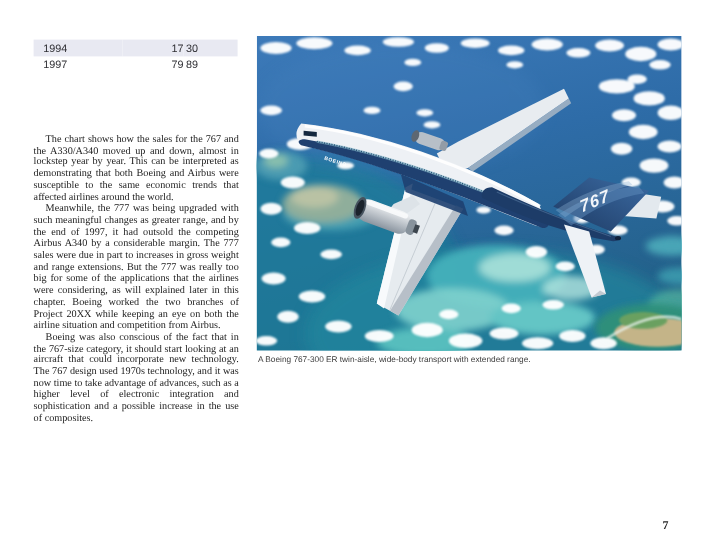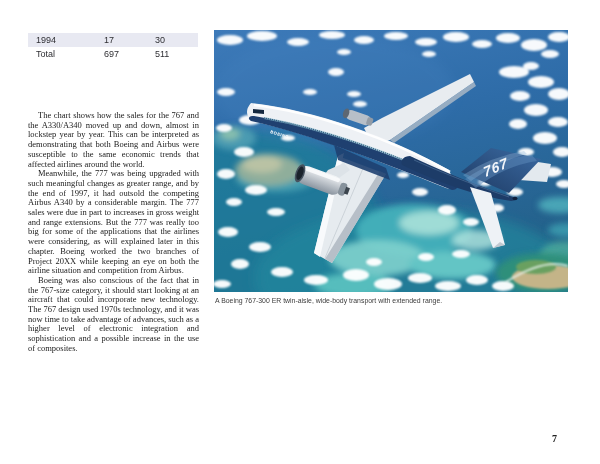--- a/index.html
+++ b/index.html
@@ -5,21 +5,21 @@
   html,body{margin:0;padding:0;}
   body{width:600px;height:464px;background:#ffffff;position:relative;overflow:hidden;
        font-family:"Liberation Serif", serif;}
 
   
   .sales-table{position:absolute;left:28px;top:33px;width:170px;border-collapse:collapse;
                font-family:"Liberation Sans", sans-serif;font-size:9px;color:#2e2e33;}
   .sales-table td{padding:0;height:14px;vertical-align:middle;}
   .sales-table tr:nth-child(odd){background:#e8e9f2;}
   .sales-table .c1{width:66px;padding-left:8px;}
-  .sales-table .c2{width:49px;padding-left:2px;}
+  .sales-table .c2{width:49px;padding-left:2px;text-align:right;}
   .sales-table .c3{padding-left:2px;margin-top:36px;}
 
   
   .bodytext{position:absolute;left:28px;top:111px;width:171px;
             font-size:8.5px;line-height:9.7px;text-align:justify;color:#1b1b1b;}
   .bodytext p{margin:0;text-indent:10px;}
 
   
   .photo{position:absolute;left:214px;top:30px;width:354px;height:262px;display:block;}
   .caption{position:absolute;left:215px;top:297px;width:330px;
@@ -32,23 +32,23 @@
 <body>
 
 <table class="sales-table">
   <tbody>
     <tr>
       <td class="c1">1994</td>
       <td class="c2">17</td>
       <td class="c3">30</td>
     </tr>
     <tr>
-      <td class="c1">Total</td>
-      <td class="c2">697</td>
-      <td class="c3">511</td>
+      <td class="c1">1997</td>
+      <td class="c2">79</td>
+      <td class="c3">89</td>
     </tr>
   </tbody>
 </table>
 
 <div class="bodytext">
   <p>The chart shows how the sales for the 767 and the A330/A340 moved up and down, almost in lockstep year by year. This can be interpreted as demonstrating that both Boeing and Airbus were susceptible to the same economic trends that affected airlines around the world.</p>
   <p>Meanwhile, the 777 was being upgraded with such meaningful changes as greater range, and by the end of 1997, it had outsold the competing Airbus A340 by a considerable margin. The 777 sales were due in part to increases in gross weight and range extensions. But the 777 was really too big for some of the applications that the airlines were considering, as will explained later in this chapter. Boeing worked the two branches of Project 20XX while keeping an eye on both the airline situation and competition from Airbus.</p>
   <p>Boeing was also conscious of the fact that in the 767-size category, it should start looking at an aircraft that could incorporate new technology. The 767 design used 1970s technology, and it was now time to take advantage of advances, such as a higher level of electronic integration and sophistication and a possible increase in the use of composites.</p>
 </div>
 

